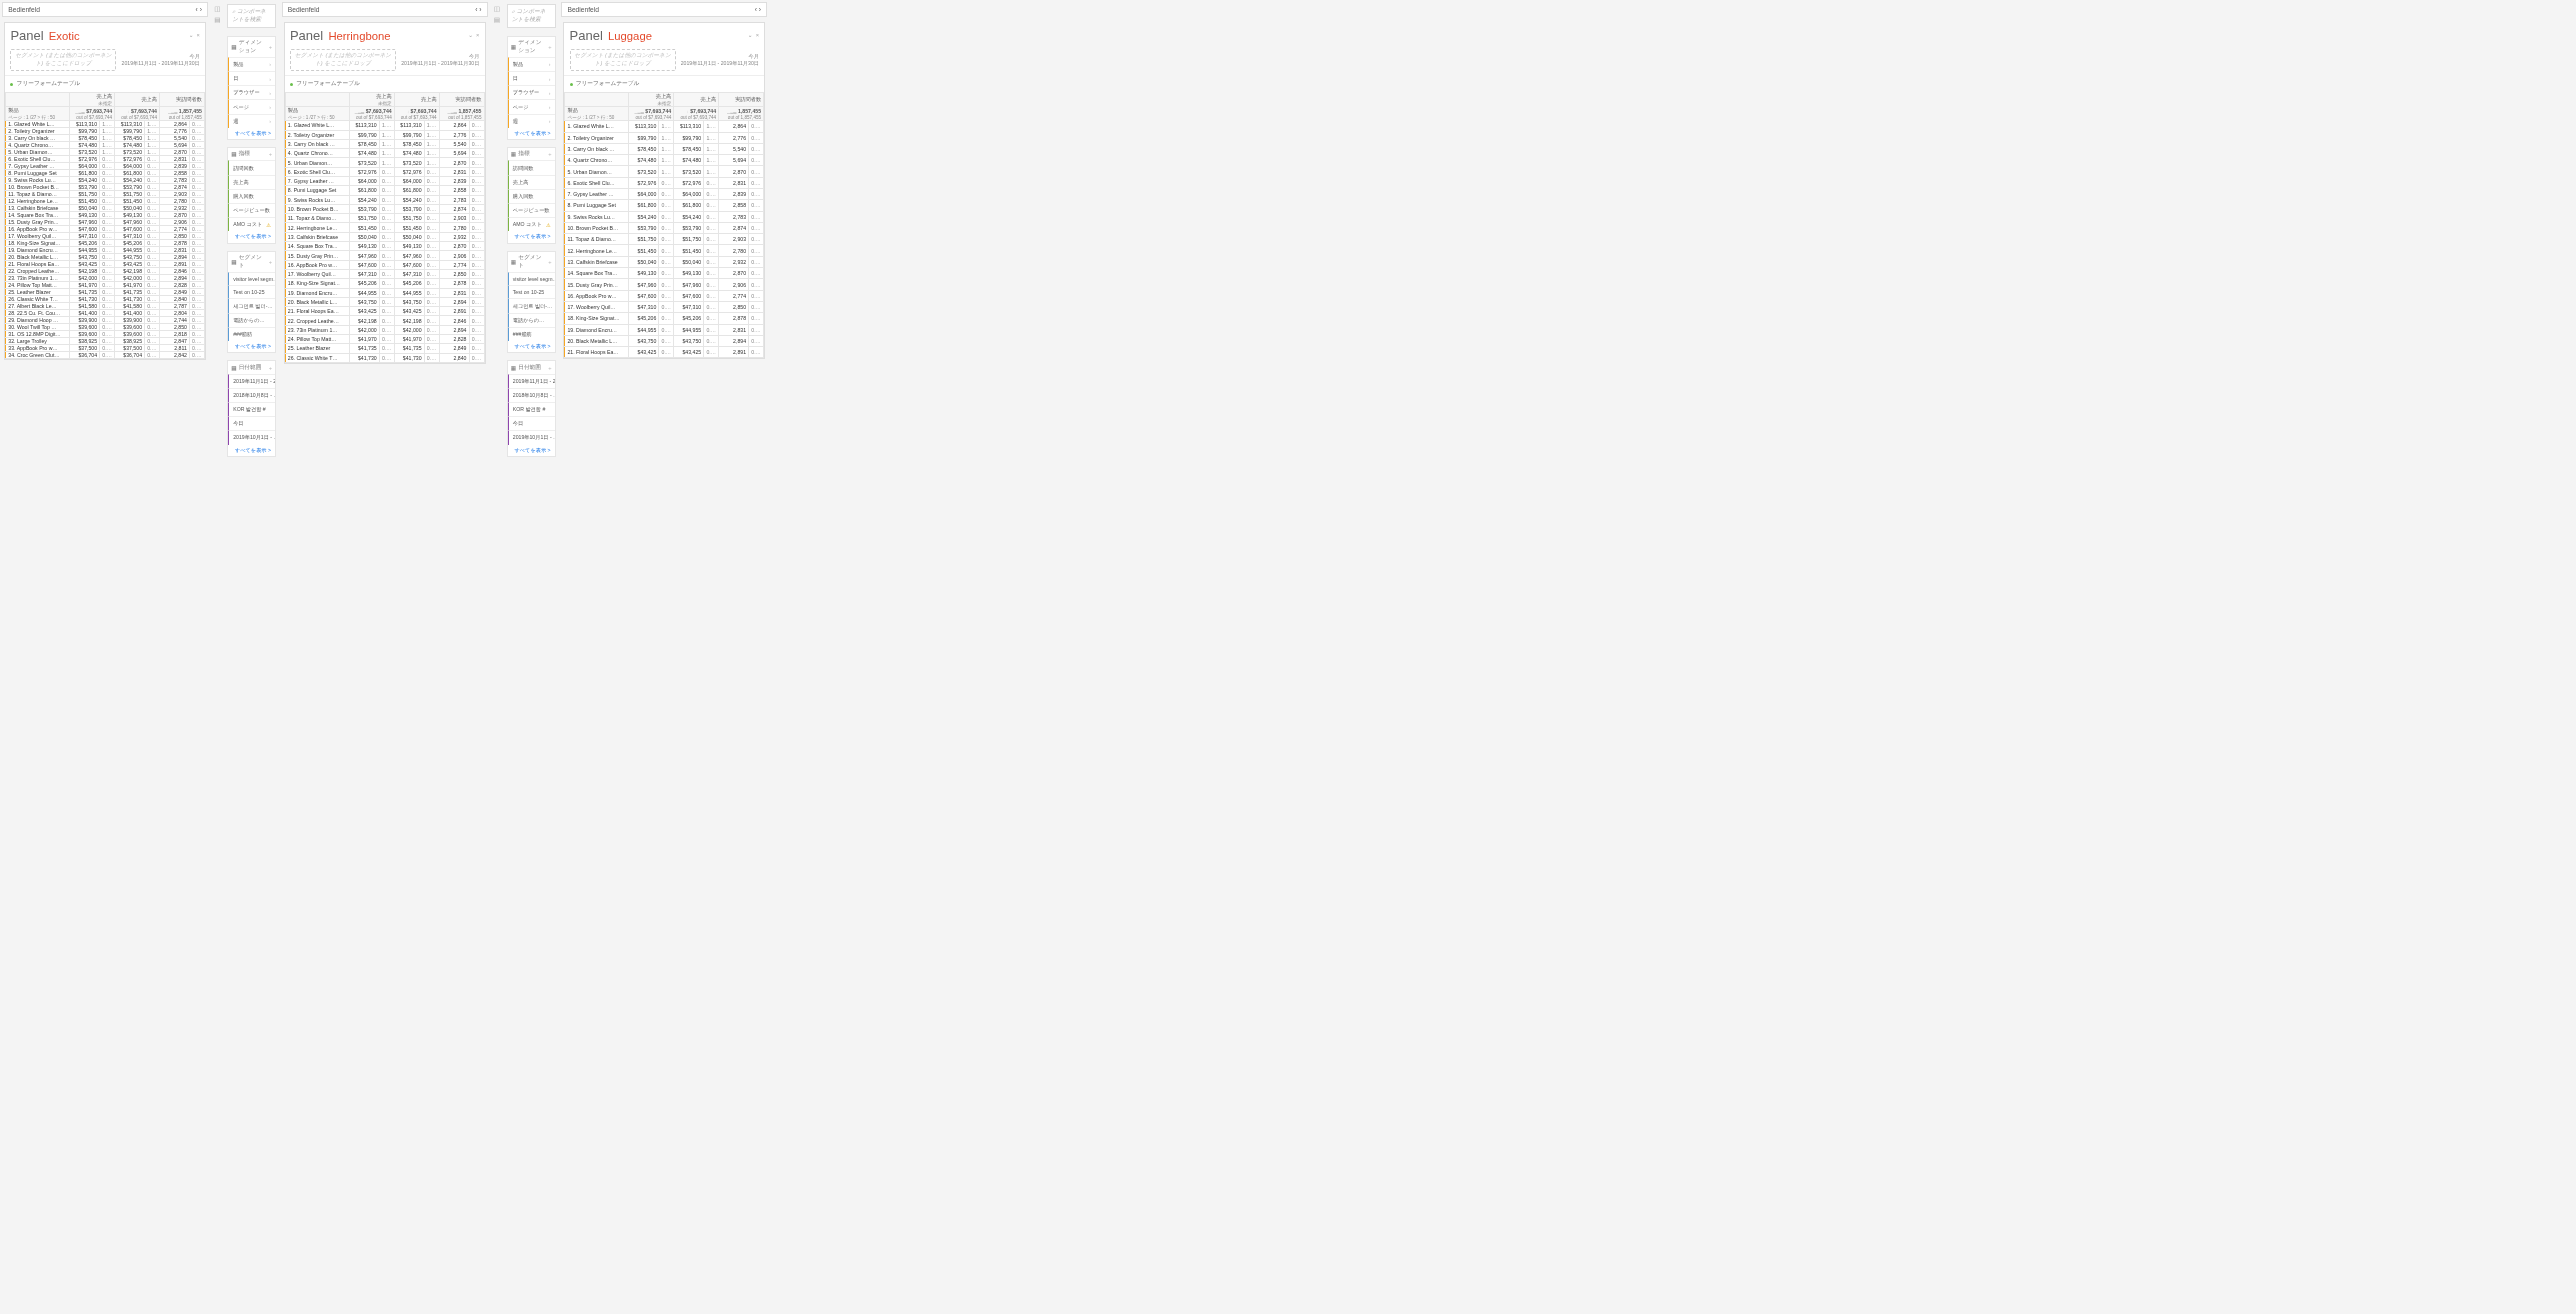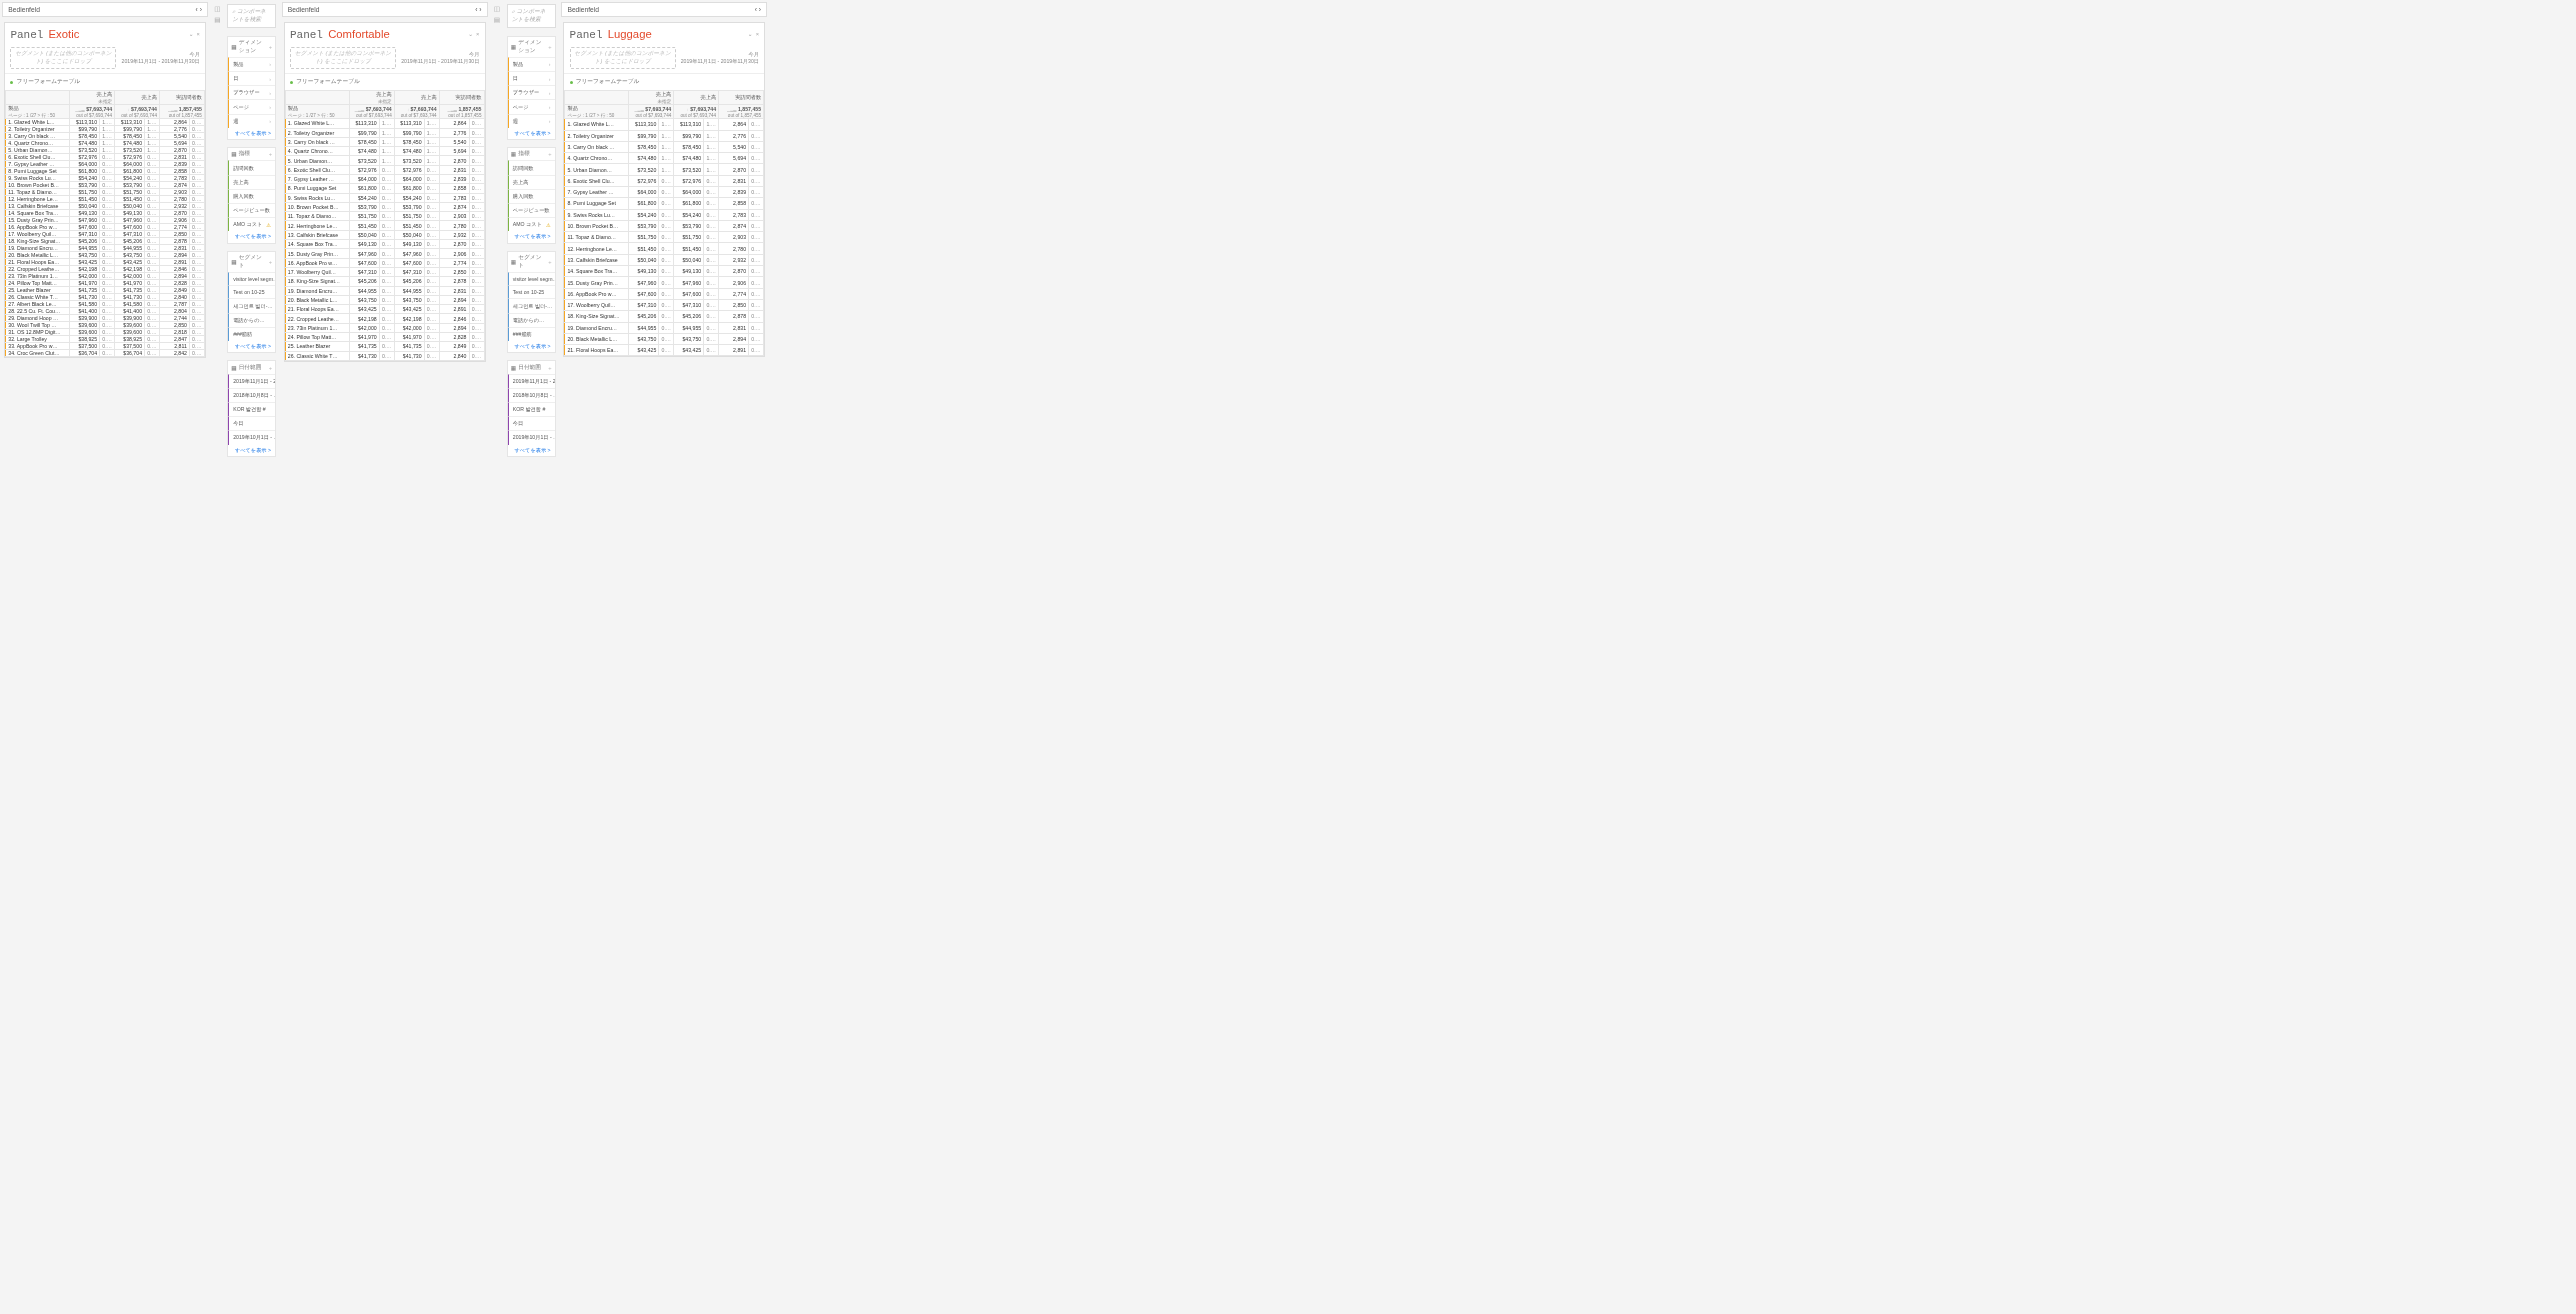--- a/index.html
+++ b/index.html
@@ -4,21 +4,21 @@
 <style>
   * { box-sizing: border-box; font-family: -apple-system, BlinkMacSystemFont, "Segoe UI", sans-serif; }
   body { margin: 0; background: #f4f4f4; display: flex; gap: 4.1px; padding: 2.1px; font-size: 5.7px; color: #333; }
   .col { display: flex; flex-direction: column; gap: 3.1px; }
   .panel-col { width: 206px; }
   .rail-col { width: 52px; }
 
   .window-bar { background: #fff; border: 0.5px solid #ddd; padding: 3.1px 5.2px; display: flex; justify-content: space-between; align-items: center; font-size: 6.7px; color: #555; }
   .panel-card { background: #fff; border: 0.5px solid #ddd; margin: 2.1px; }
   .panel-header { display: flex; align-items: center; justify-content: space-between; padding: 4.1px 5.2px; }
-  .panel-title { font-size: 11px; color: #666; font-family: Liberation Mono, monospace; }
+  .panel-title { font-size: 13px; color: #666; }
   .overlay-label { font-size: 11.3px; color: #e34a2c; font-weight: 500; margin-left: 5.2px; }
   .panel-header .icons span { color: #aaa; margin-left: 3.1px; cursor: pointer; }
 
   .drop-row { display: flex; align-items: center; padding: 2.1px 5.2px 4.1px; gap: 5.2px; border-bottom: 0.5px solid #eee; }
   .drop-zone { flex: 1; border: 0.5px dashed #ccc; color: #bbb; font-style: italic; text-align: center; padding: 2.1px; border-radius: 1.5px; }
   .date-stack { text-align: right; color: #888; font-size: 5.2px; line-height: 1.3; }
 
   .ff-header { display: flex; align-items: center; gap: 3.1px; padding: 4.1px 5.2px; color: #666; }
   .dot-green { width:3.1px; height:3.1px; border-radius:50%; background:#6abf4b; display:inline-block; }
 
@@ -516,21 +516,21 @@
       <a class="rail-link">すべてを表示 &gt;</a>
     </div>
   </div>
     <div class="col panel-col">
     <div class="window-bar">
       <span>Bedienfeld</span>
       <span class="icons"><span>‹</span> <span>›</span></span>
     </div>
     <div class="panel-card">
       <div class="panel-header">
-        <div><span class="panel-title">Panel</span><span class="overlay-label">Comfortable</span></div>
+        <div><span class="panel-title">Panel</span><span class="overlay-label">Herringbone</span></div>
         <div class="icons"><span>⌄</span><span>×</span></div>
       </div>
       <div class="drop-row">
         <div class="drop-zone">セグメント (または他のコンポーネント) をここにドロップ</div>
         <div class="date-stack">
           <div>今月</div>
           <div>2019年11月1日 - 2019年11月30日</div>
         </div>
       </div>
       <div class="ff-header">

